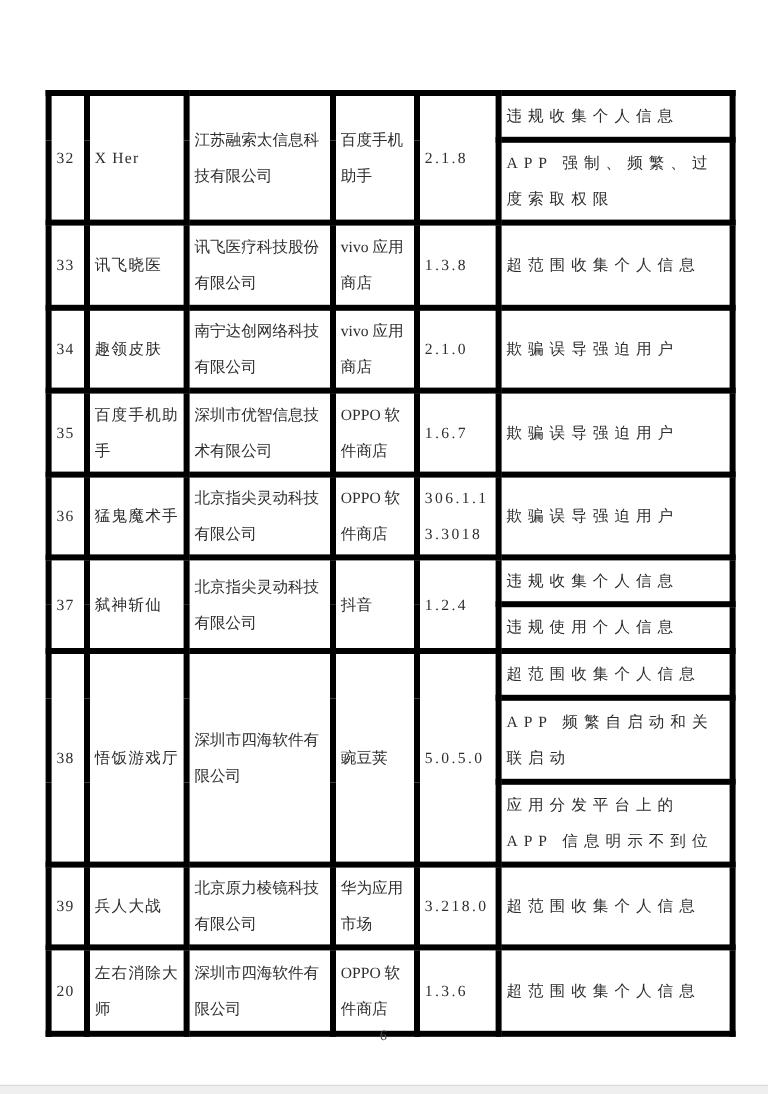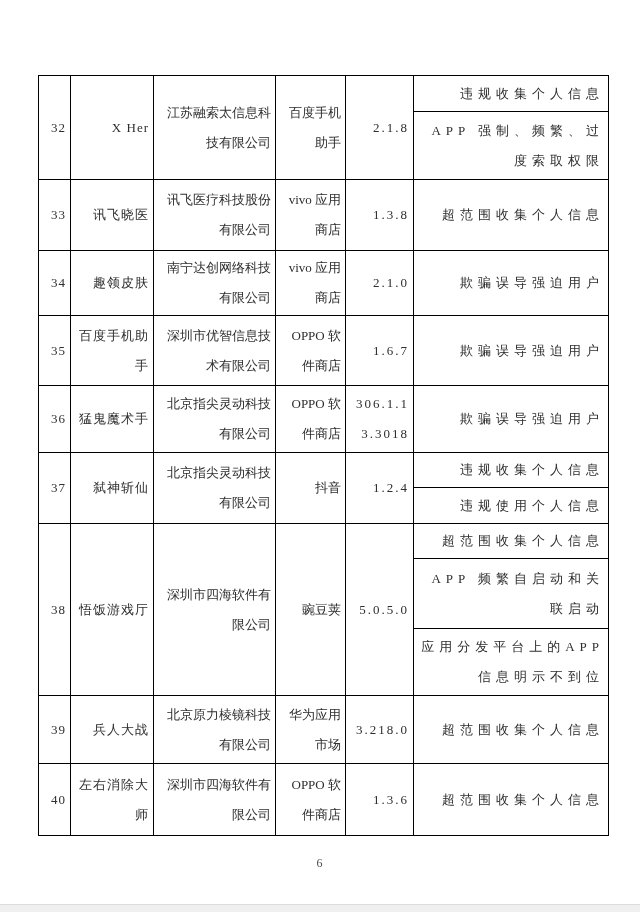--- a/index.html
+++ b/index.html
@@ -22,22 +22,22 @@
   }
   table.app-table {
     position: absolute;
     left: 38px;
     top: 75px;
     width: 570px;
     border-collapse: collapse;
     table-layout: fixed;
   }
   table.app-table td {
-    border: 1px solid #000000;
-    text-align: right;
+    border: 5px solid #000000;
+    text-align: left;
     vertical-align: middle;
     font-size: 13px;
     line-height: 30px;
     padding: 2px 4px;
     overflow: hidden;
     word-wrap: break-word;
   }
   td.c-no { letter-spacing: 1px; font-family: Liberation Serif, serif; }
   td.c-name { letter-spacing: 1px; padding: 2px 3px; font-family: Liberation Serif, serif; }
   td.c-dev { letter-spacing: 0; padding: 2px 3px; }
@@ -165,21 +165,21 @@
       <tr style="height:68px">
         <td class="c-no">39</td>
         <td class="c-name">兵人大战</td>
         <td class="c-dev">北京原力棱镜科技有限公司</td>
         <td class="c-store">华为应用市场</td>
         <td class="c-ver">3.218.0</td>
         <td class="c-vio">超范围收集个人信息</td>
       </tr>
 
       <tr style="height:72px">
-        <td class="c-no">40</td>
+        <td class="c-no">20</td>
         <td class="c-name">左右消除大师</td>
         <td class="c-dev">深圳市四海软件有限公司</td>
         <td class="c-store">OPPO 软件商店</td>
         <td class="c-ver">1.3.6</td>
         <td class="c-vio">超范围收集个人信息</td>
       </tr>
 
     </tbody>
   </table>
 

